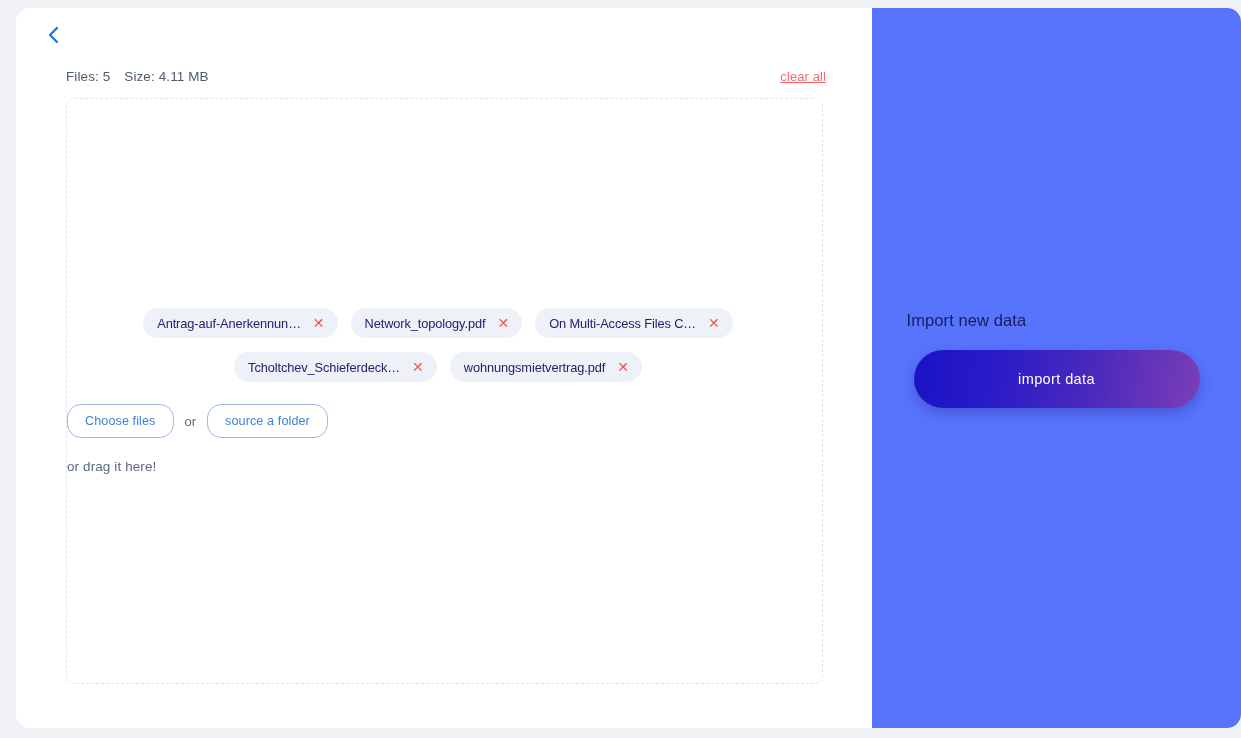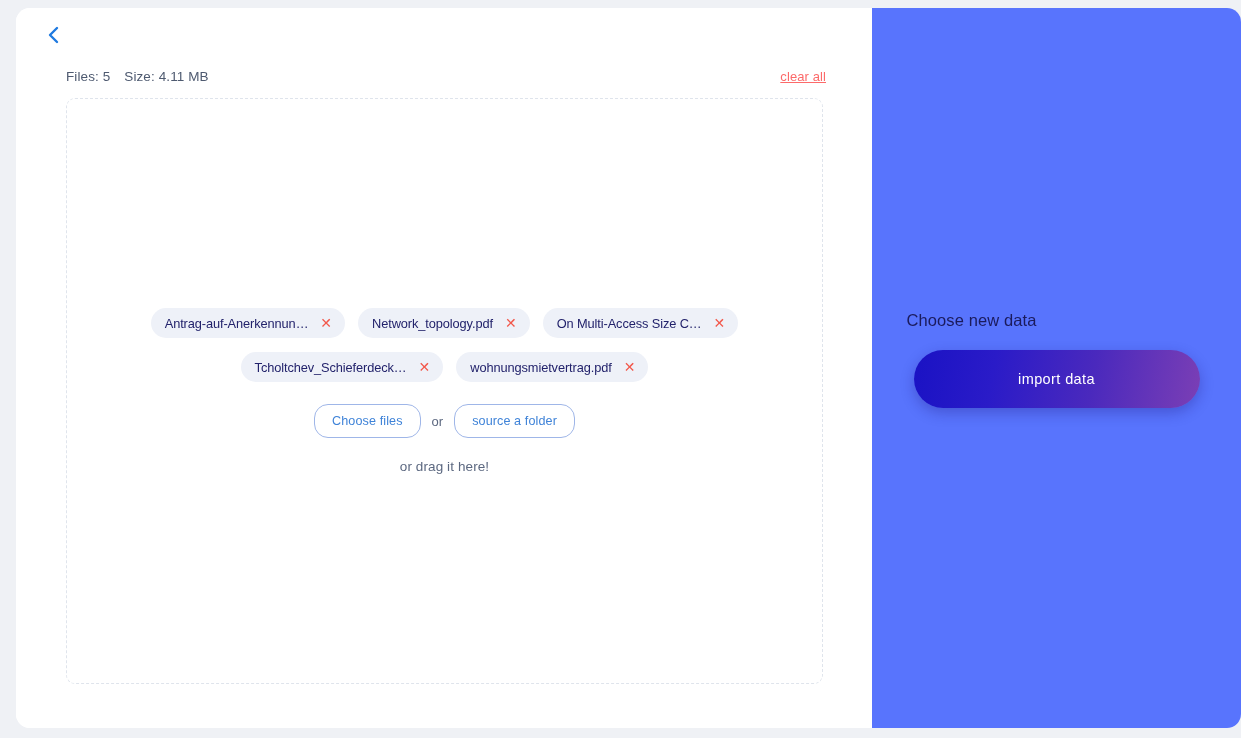--- a/index.html
+++ b/index.html
@@ -81,21 +81,21 @@
   .dropzone {
     position: absolute;
     left: 50px;
     top: 90px;
     width: 757px;
     height: 586px;
     border: 1.6px dashed #dfe4ec;
     border-radius: 9px;
     display: flex;
     flex-direction: column;
-    align-items: center;
+    align-items: flex-start;
     justify-content: center;
   }
 
   .chips {
     display: flex;
     flex-wrap: wrap;
     justify-content: center;
     align-items: center;
     gap: 14px 13px;
     width: 742px;
@@ -240,21 +240,21 @@
       <div class="chips">
         <span class="chip">
           <span class="chip-label">Antrag-auf-Anerkennun…</span>
           <span class="chip-remove">✕</span>
         </span>
         <span class="chip">
           <span class="chip-label">Network_topology.pdf</span>
           <span class="chip-remove">✕</span>
         </span>
         <span class="chip">
-          <span class="chip-label">On Multi-Access Size C…</span>
+          <span class="chip-label">On Multi-Access Files C…</span>
           <span class="chip-remove">✕</span>
         </span>
         <span class="chip">
           <span class="chip-label">Tcholtchev_Schieferdeck…</span>
           <span class="chip-remove">✕</span>
         </span>
         <span class="chip">
           <span class="chip-label">wohnungsmietvertrag.pdf</span>
           <span class="chip-remove">✕</span>
         </span>
@@ -265,18 +265,18 @@
         <span class="or-text">or</span>
         <button class="pill-btn">source a folder</button>
       </div>
 
       <div class="drag-hint">or drag it here!</div>
     </div>
   </div>
 
   <div class="right-pane">
     <div class="panel-inner">
-      <div class="panel-title">Choose new data</div>
+      <div class="panel-title">Import new data</div>
       <button class="import-btn">import data</button>
     </div>
   </div>
 
 </div>
 
 </body></html>

